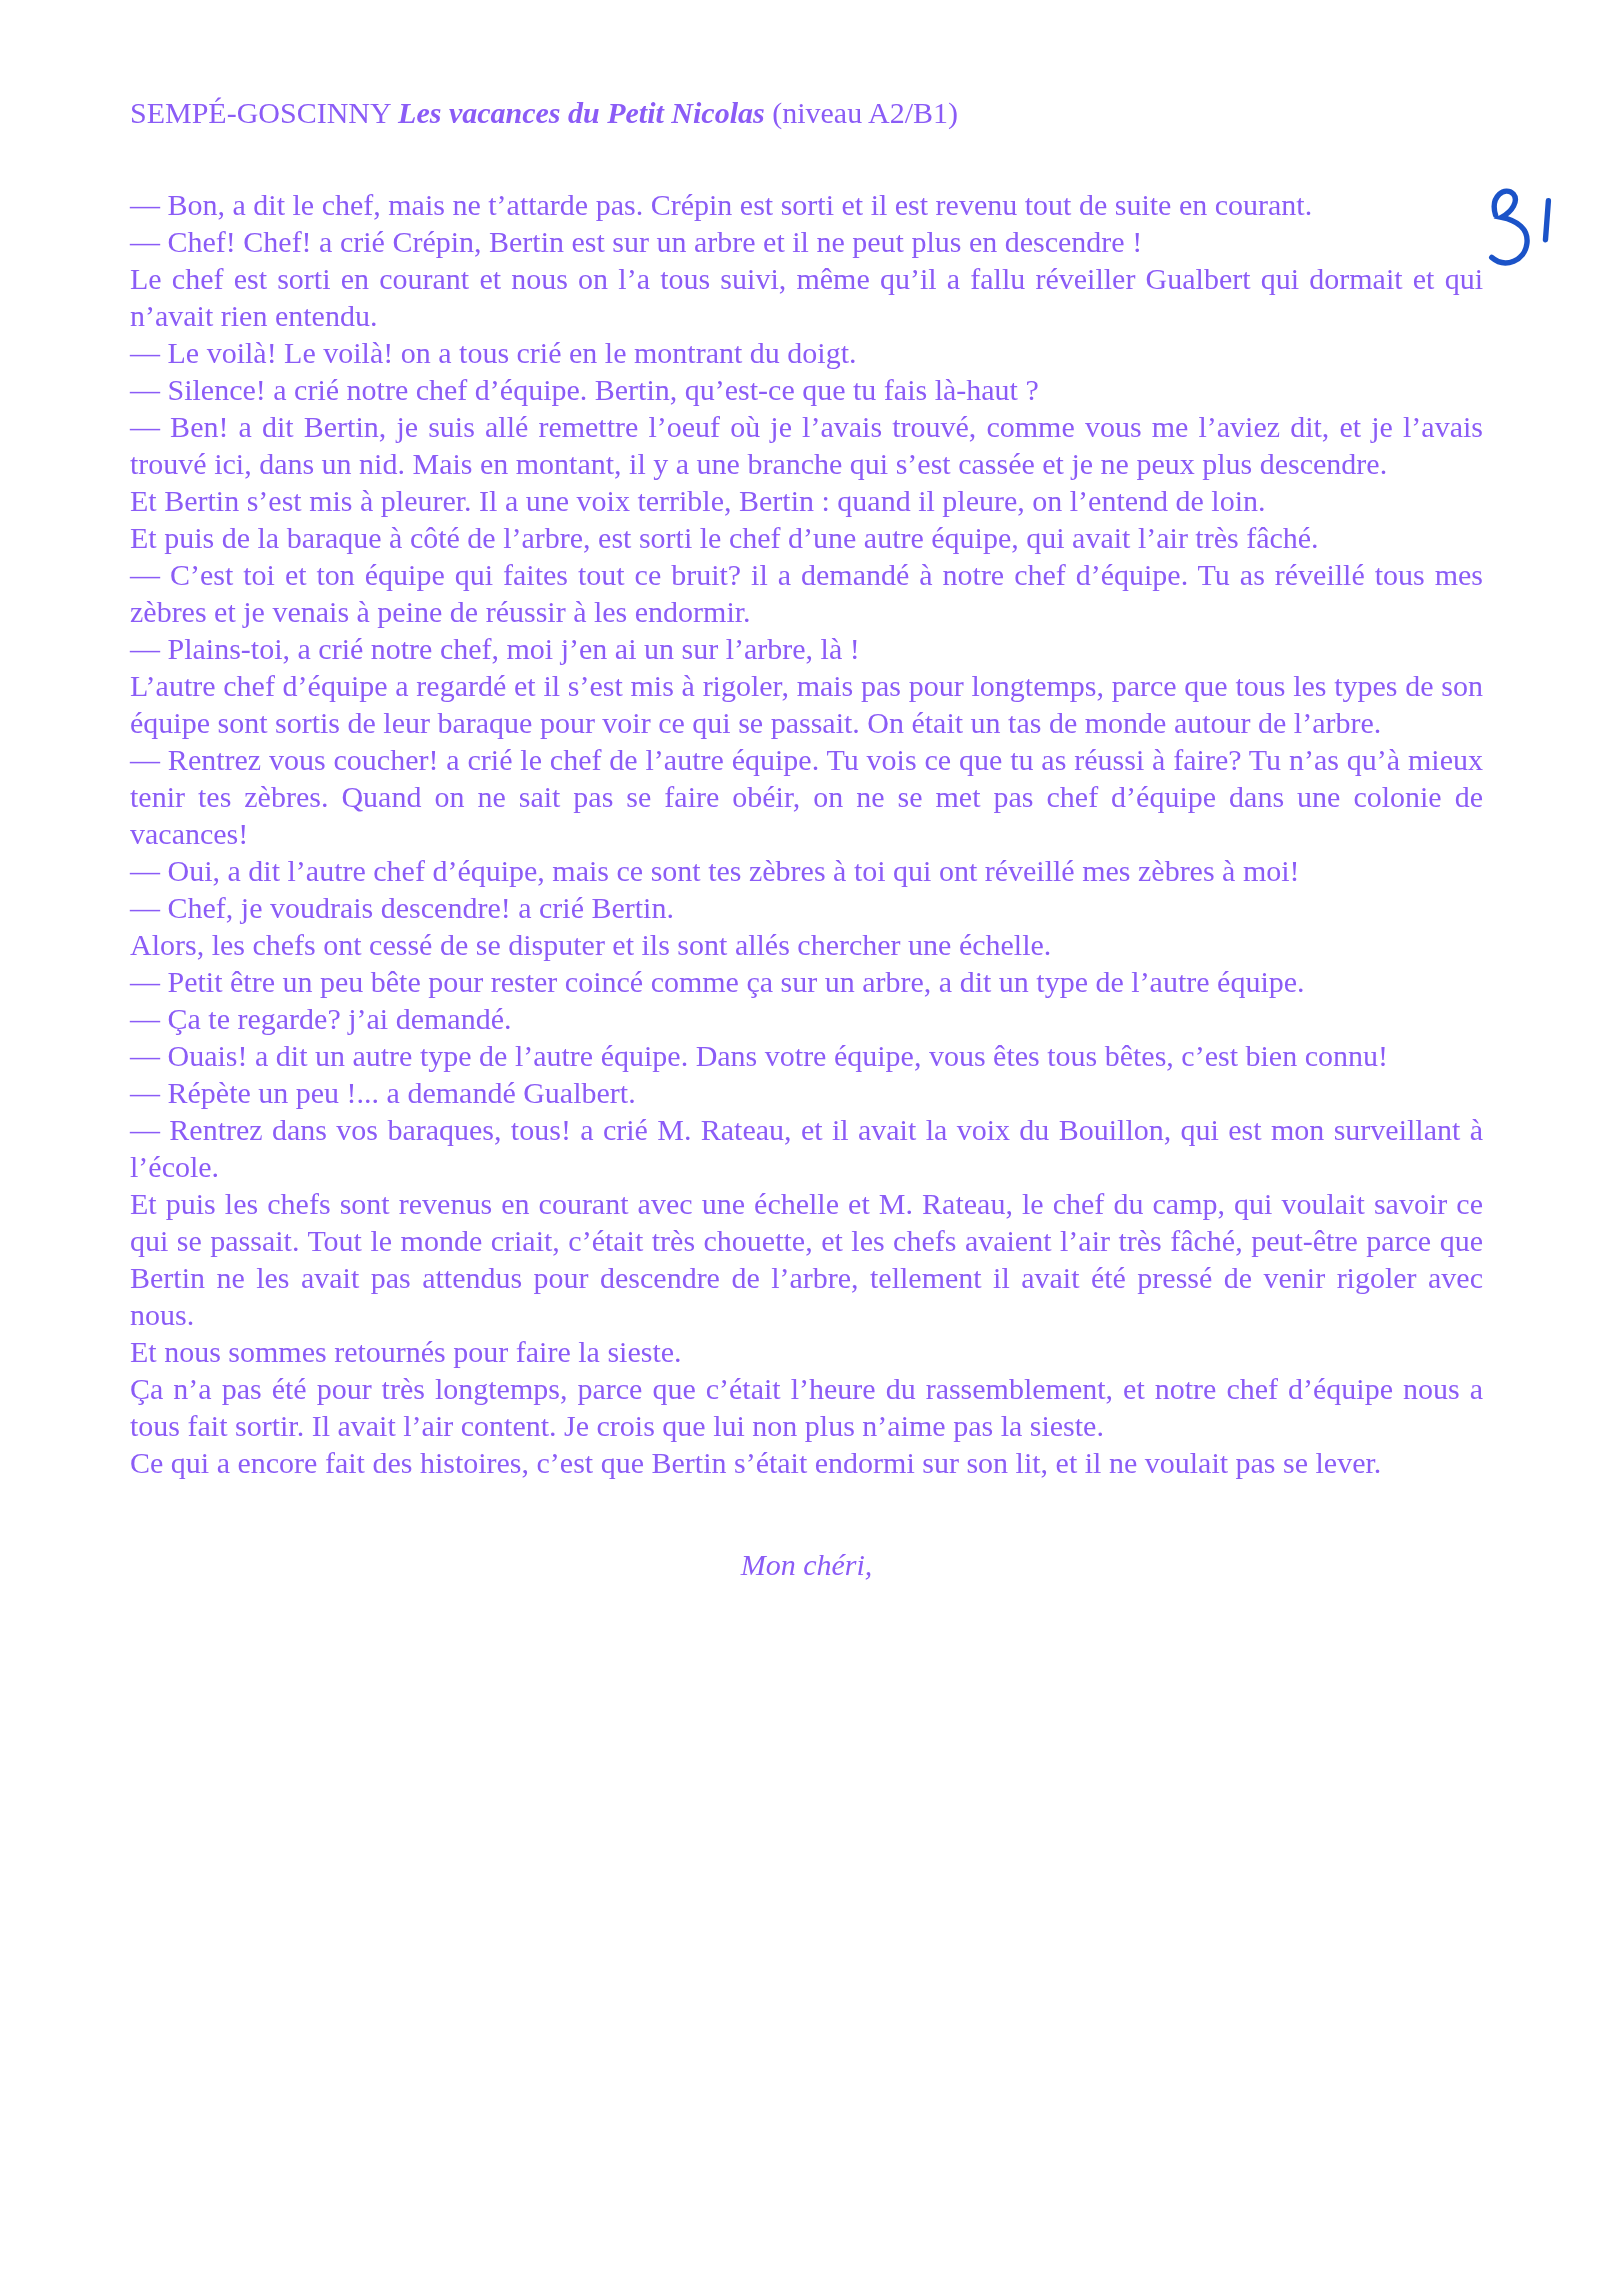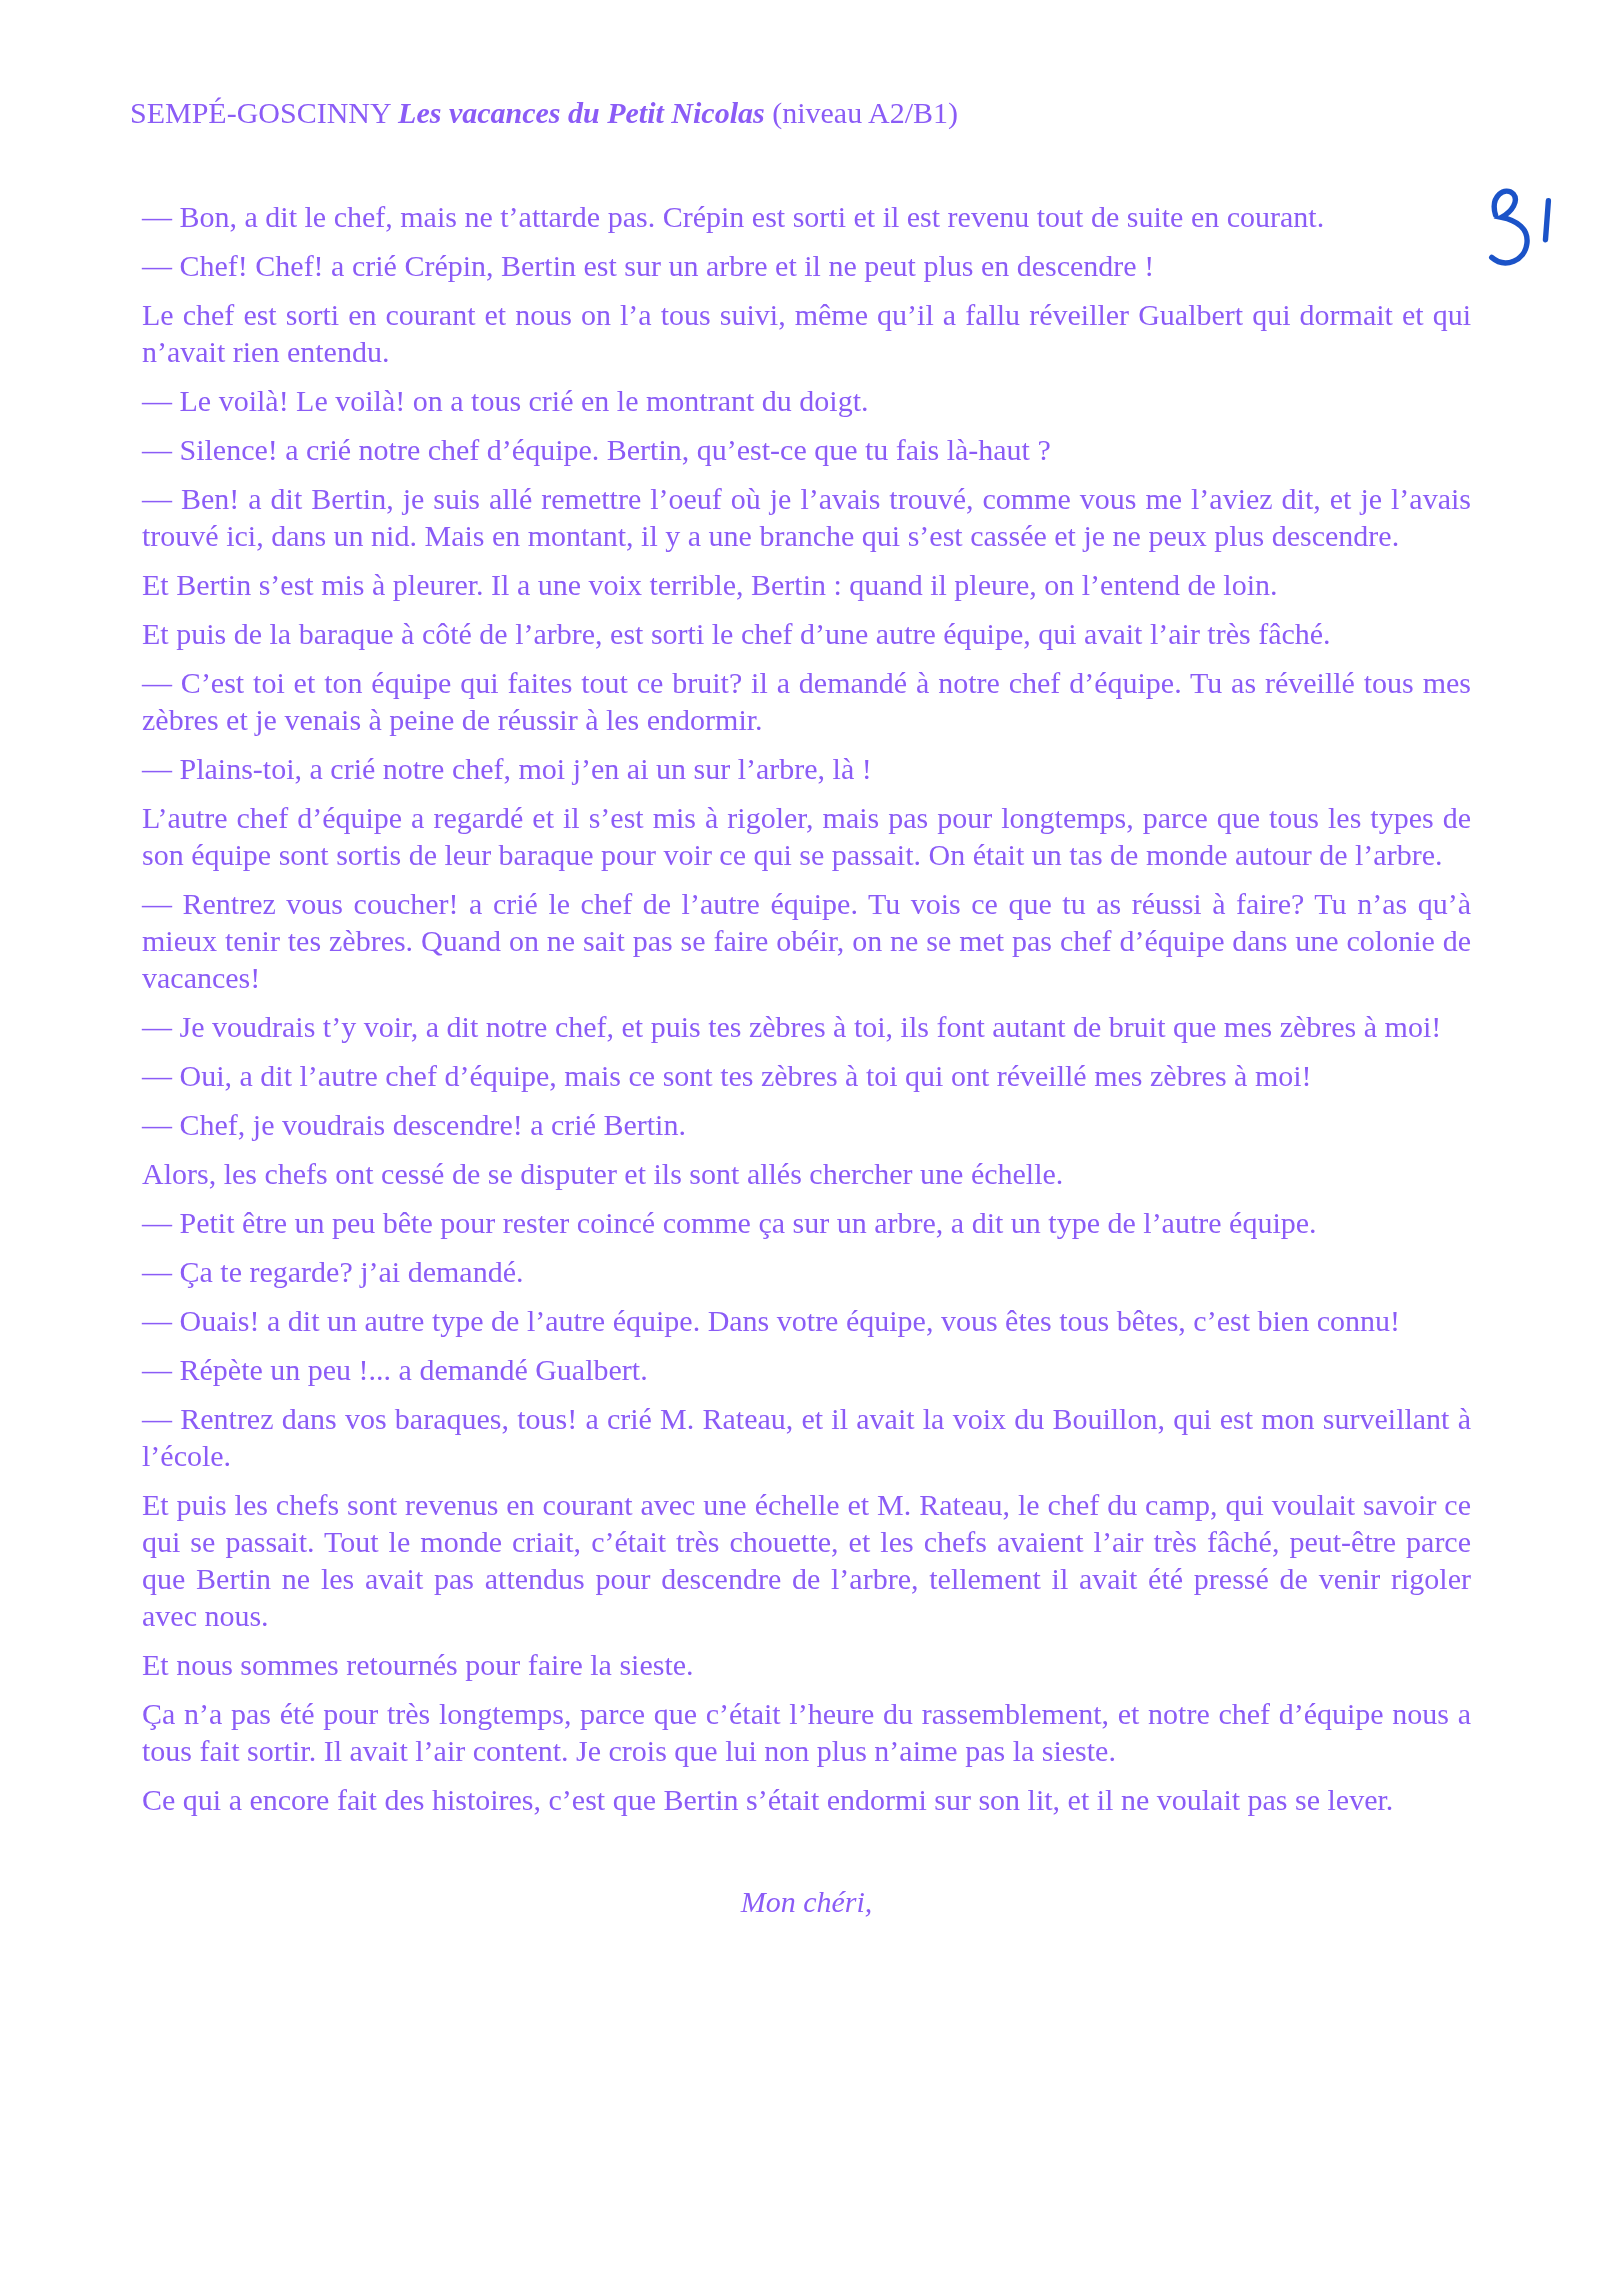--- a/index.html
+++ b/index.html
@@ -24,21 +24,21 @@
   .header .title { font-weight: bold; font-style: italic; }
   .content {
     position: absolute;
     top: 186px;
     left: 130px;
     width: 1353px;
     font-size: 30px;
     line-height: 37px;
   }
   .para {
-    margin: 12px;
+    margin: 0;
     text-align: justify;
     text-justify: inter-word;
   }
   .closing {
     margin-top: 65px;
     font-style: italic;
     text-align: center;
   }
   .handwritten-mark {
     position: absolute;
@@ -71,21 +71,20 @@
       <p class="para">Le chef est sorti en courant et nous on l’a tous suivi, même qu’il a fallu réveiller Gualbert qui dormait et qui n’avait rien entendu.</p>
       <p class="para">— Le voilà! Le voilà! on a tous crié en le montrant du doigt.</p>
       <p class="para">— Silence! a crié notre chef d’équipe. Bertin, qu’est-ce que tu fais là-haut&nbsp;?</p>
       <p class="para">— Ben! a dit Bertin, je suis allé remettre l’oeuf où je l’avais trouvé, comme vous me l’aviez dit, et je l’avais trouvé ici, dans un nid. Mais en montant, il y a une branche qui s’est cassée et je ne peux plus descendre.</p>
       <p class="para">Et Bertin s’est mis à pleurer. Il a une voix terrible, Bertin&nbsp;: quand il pleure, on l’entend de loin.</p>
       <p class="para">Et puis de la baraque à côté de l’arbre, est sorti le chef d’une autre équipe, qui avait l’air très fâché.</p>
       <p class="para">— C’est toi et ton équipe qui faites tout ce bruit? il a demandé à notre chef d’équipe. Tu as réveillé tous mes zèbres et je venais à peine de réussir à les endormir.</p>
       <p class="para">— Plains-toi, a crié notre chef, moi j’en ai un sur l’arbre, là&nbsp;!</p>
       <p class="para">L’autre chef d’équipe a regardé et il s’est mis à rigoler, mais pas pour longtemps, parce que tous les types de son équipe sont sortis de leur baraque pour voir ce qui se passait. On était un tas de monde autour de l’arbre.</p>
       <p class="para">— Rentrez vous coucher! a crié le chef de l’autre équipe. Tu vois ce que tu as réussi à faire? Tu n’as qu’à mieux tenir tes zèbres. Quand on ne sait pas se faire obéir, on ne se met pas chef d’équipe dans une colonie de vacances!</p>
-      <p class="para">— Je voudrais t’y voir, a dit notre chef, et puis tes zèbres à toi, ils font autant de bruit que mes zèbres à moi!</p>
       <p class="para">— Oui, a dit l’autre chef d’équipe, mais ce sont tes zèbres à toi qui ont réveillé mes zèbres à moi!</p>
       <p class="para">— Chef, je voudrais descendre! a crié Bertin.</p>
       <p class="para">Alors, les chefs ont cessé de se disputer et ils sont allés chercher une échelle.</p>
       <p class="para">— Petit être un peu bête pour rester coincé comme ça sur un arbre, a dit un type de l’autre équipe.</p>
       <p class="para">— Ça te regarde? j’ai demandé.</p>
       <p class="para">— Ouais! a dit un autre type de l’autre équipe. Dans votre équipe, vous êtes tous bêtes, c’est bien connu!</p>
       <p class="para">— Répète un peu&nbsp;!... a demandé Gualbert.</p>
       <p class="para">— Rentrez dans vos baraques, tous! a crié M. Rateau, et il avait la voix du Bouillon, qui est mon surveillant à l’école.</p>
       <p class="para">Et puis les chefs sont revenus en courant avec une échelle et M. Rateau, le chef du camp, qui voulait savoir ce qui se passait. Tout le monde criait, c’était très chouette, et les chefs avaient l’air très fâché, peut-être parce que Bertin ne les avait pas attendus pour descendre de l’arbre, tellement il avait été pressé de venir rigoler avec nous.</p>
       <p class="para">Et nous sommes retournés pour faire la sieste.</p>

